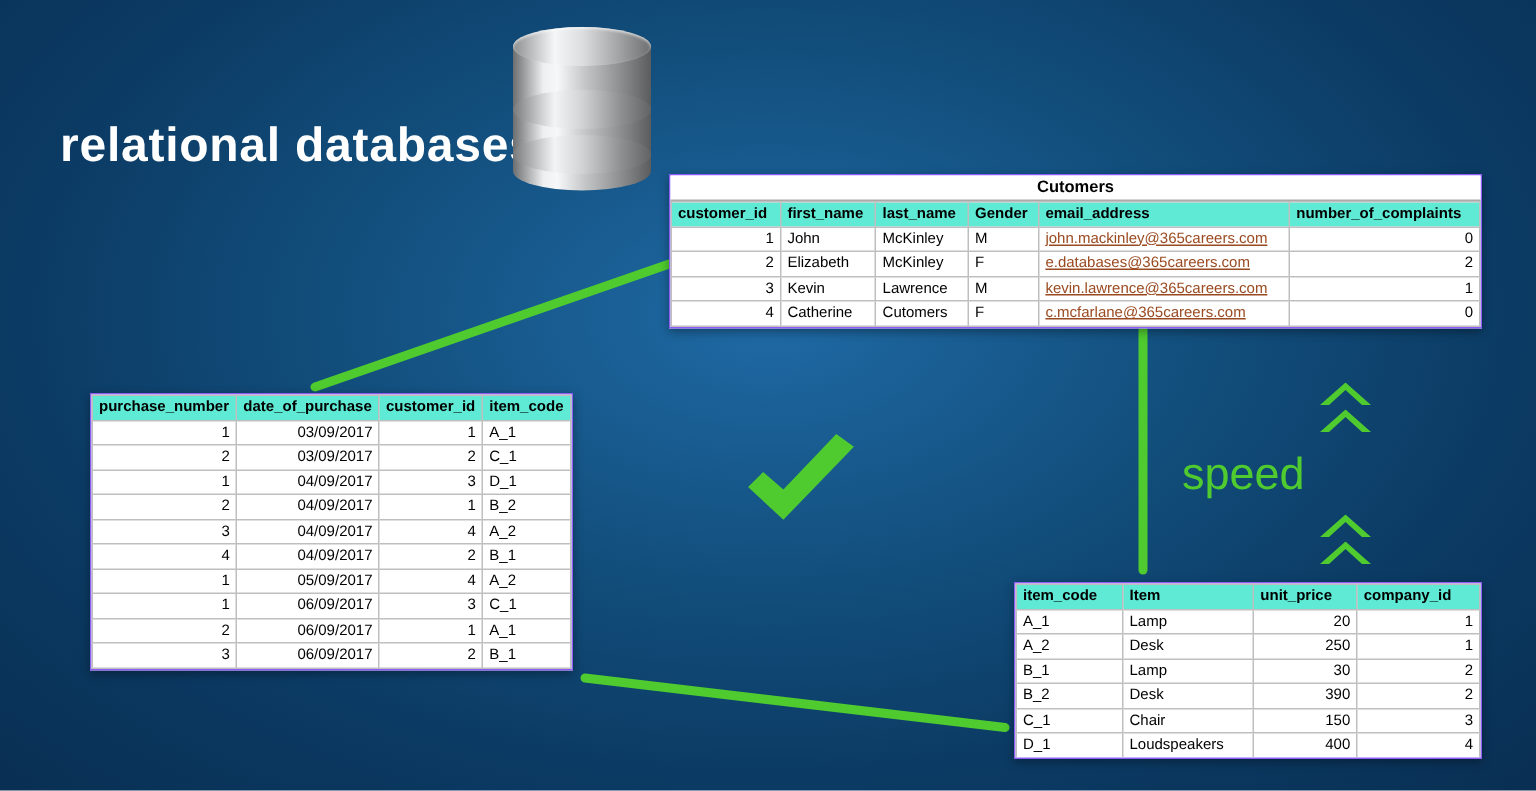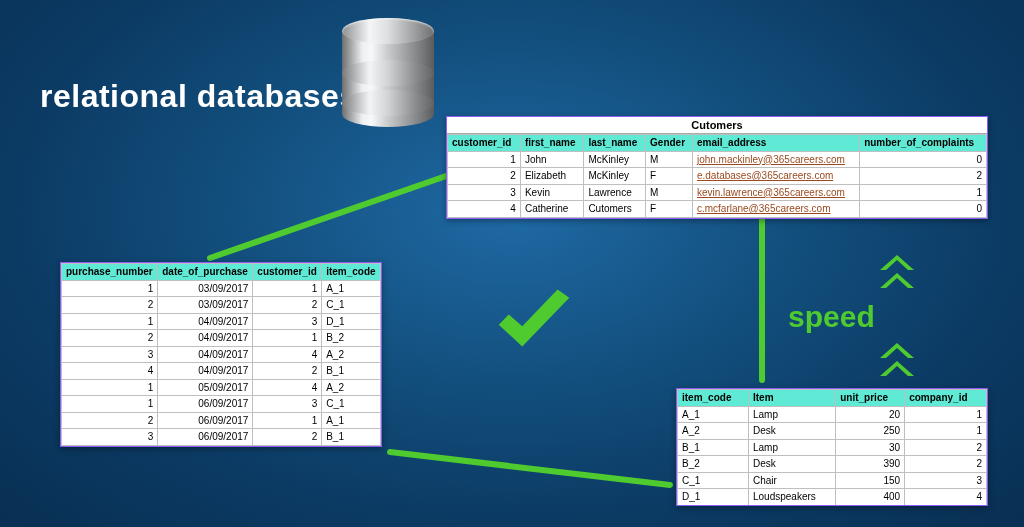--- a/index.html
+++ b/index.html
@@ -1,18 +1,18 @@
 <!DOCTYPE html>
 <html><head>
 <meta charset="utf-8">
 <style>
   html,body{margin:0;padding:0;width:1024px;height:527px;overflow:hidden;font-family:Arial,Helvetica,sans-serif;}
   body{background:radial-gradient(ellipse at 50% 40%,#1f6aa5 0%,#124e7c 40%,#0b3a63 70%,#092f53 100%);position:relative;color:#fff;}
   .title{position:absolute;left:40px;top:78px;font-size:32px;font-weight:700;color:#fff;letter-spacing:.5px;}
-  .speed{position:absolute;left:788px;top:300px;font-size:30px;font-weight:700;color:#4fcb2f;}
+  .speed{position:absolute;left:788px;top:300px;font-size:30px;font-weight:400;color:#4fcb2f;}
   
   .db{position:absolute;left:342px;top:18px;width:92px;height:112px;}
   .db .top{position:absolute;left:0;top:0;width:92px;height:26px;border-radius:50%;background:linear-gradient(90deg,#8e8f90 0%,#f5f6f7 30%,#dcdedf 50%,#9a9c9d 80%,#6e6f70 100%);box-shadow:inset 0 1px 2px rgba(255,255,255,.7);}
   .db .body{position:absolute;left:0;top:13px;width:92px;height:96px;border-radius:0 0 46px 46px/0 0 13px 13px;background:linear-gradient(90deg,#6d6e6f 0%,#eeeff0 22%,#f7f8f9 32%,#c9cbcc 50%,#8c8e8f 78%,#5b5c5d 100%);}
   .db .ring{position:absolute;left:0;width:92px;height:26px;border-radius:50%;background:linear-gradient(90deg,#7a7b7c 0%,#f2f3f4 30%,#d2d4d5 50%,#8a8c8d 80%,#636465 100%);opacity:.9;}
   .db .r1{top:42px;}
   .db .r2{top:72px;}
   
   .tbl{position:absolute;background:#fff;color:#000;font-size:10px;border:1px solid #8b5cf6;box-shadow:0 2px 6px rgba(0,0,0,.35);}
   .tbl table{border-collapse:collapse;width:100%;}

